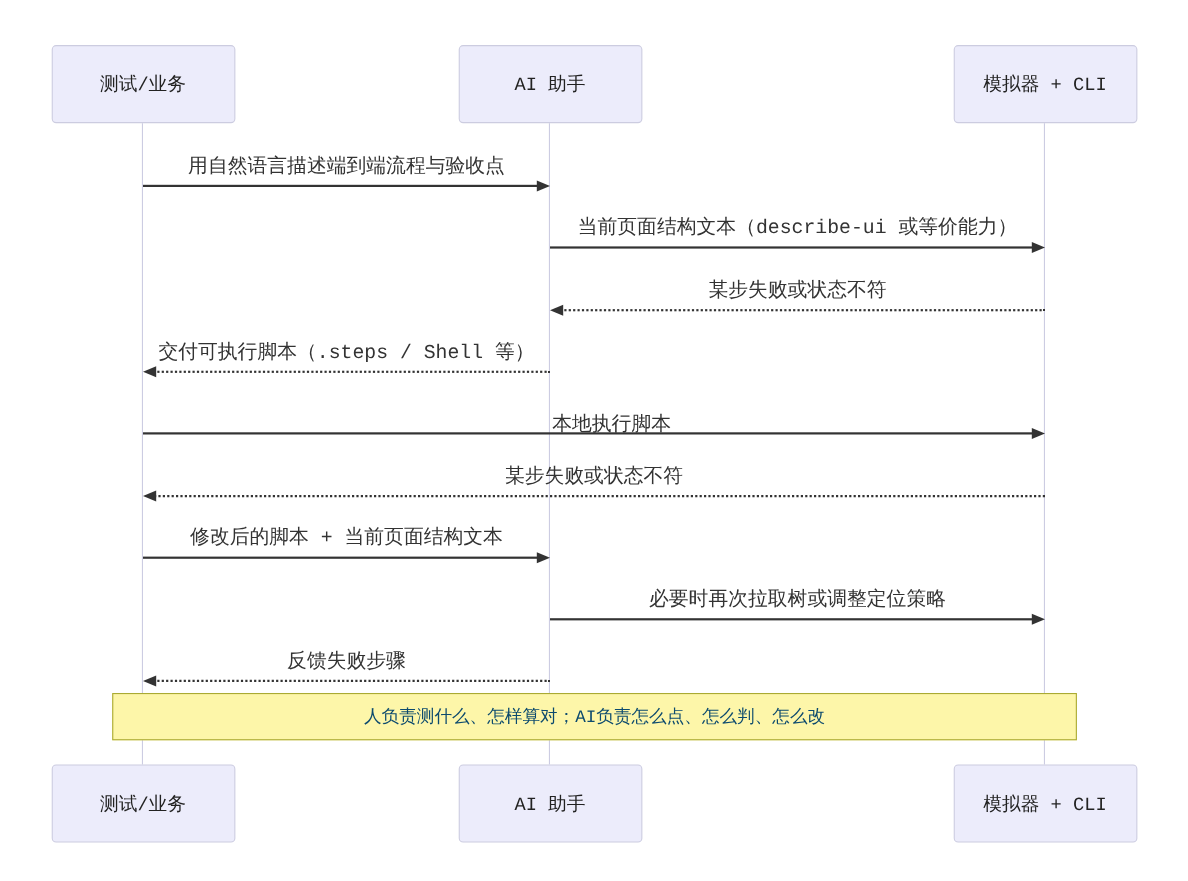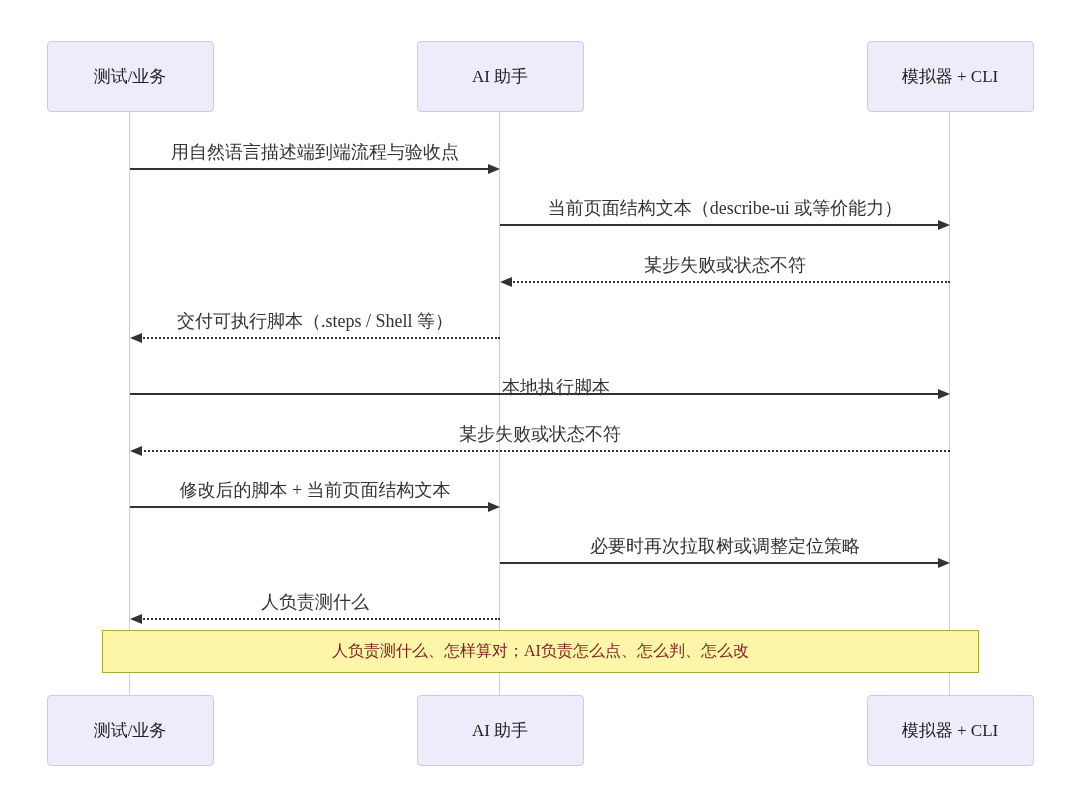--- a/index.html
+++ b/index.html
@@ -1,20 +1,20 @@
 <!DOCTYPE html>
 <html><head>
 <meta charset="utf-8">
 <style>
   html,body{margin:0;padding:0;background:#ffffff;}
   .canvas{
     position:relative;
     width:1080px;height:801px;
     background:#ffffff;
-    font-family:Liberation Serif, serif;
+    font-family:Liberation Mono, monospace;
     overflow:hidden;
   }
   .lifeline{
     position:absolute;
     width:0;
     border-left:1.5px solid #CCCCE2;
     z-index:1;
   }
   .actor-box{
     position:absolute;
@@ -50,21 +50,21 @@
     z-index:2;
   }
   .arrowhead.right{border-left:12px solid #333333;}
   .arrowhead.left{border-right:12px solid #333333;}
   .note-box{
     position:absolute;
     left:102px;top:630px;width:877px;height:43px;
     background:#FDF6A9;
     border:1px solid #AAAA33;
     display:flex;align-items:center;justify-content:center;
-    font-size:16px;color:#7f1d1d;
+    font-size:16px;color:#0c4a6e;
     z-index:4;
     box-sizing:border-box;
   }
 </style>
 </head>
 <body>
 
 <div class="canvas">
   <div id="lifelines">
       <div class="lifeline" style="left: 129px; top: 112px; height: 583px; border-left-color: rgb(204, 204, 226);"></div>
@@ -100,21 +100,21 @@
       <div class="arrowhead right" style="top: 389px; left: 938px; border-left-color: rgb(51, 51, 51);"></div>
       <div class="msg-label" style="left: 130px; width: 820px; top: 423px; color: rgb(51, 51, 51);">某步失败或状态不符</div>
       <div class="msg-line dashed" style="left: 140px; width: 810px; top: 450px; border-top-color: rgb(51, 51, 51);"></div>
       <div class="arrowhead left" style="top: 446px; left: 130px; border-right-color: rgb(51, 51, 51);"></div>
       <div class="msg-label" style="left: 130px; width: 370px; top: 479px; color: rgb(51, 51, 51);">修改后的脚本 + 当前页面结构文本</div>
       <div class="msg-line solid" style="left: 130px; width: 360px; top: 506px; border-top-color: rgb(51, 51, 51);"></div>
       <div class="arrowhead right" style="top: 502px; left: 488px; border-left-color: rgb(51, 51, 51);"></div>
       <div class="msg-label" style="left: 500px; width: 450px; top: 535px; color: rgb(51, 51, 51);">必要时再次拉取树或调整定位策略</div>
       <div class="msg-line solid" style="left: 500px; width: 440px; top: 562px; border-top-color: rgb(51, 51, 51);"></div>
       <div class="arrowhead right" style="top: 558px; left: 938px; border-left-color: rgb(51, 51, 51);"></div>
-      <div class="msg-label" style="left: 130px; width: 370px; top: 591px; color: rgb(51, 51, 51);">人负责测什么</div>
+      <div class="msg-label" style="left: 130px; width: 370px; top: 591px; color: rgb(51, 51, 51);">反馈失败步骤</div>
       <div class="msg-line dashed" style="left: 140px; width: 360px; top: 618px; border-top-color: rgb(51, 51, 51);"></div>
       <div class="arrowhead left" style="top: 614px; left: 130px; border-right-color: rgb(51, 51, 51);"></div>
     </div>
   <div class="note-box">
     <span>人负责测什么、怎样算对；AI负责怎么点、怎么判、怎么改</span>
   </div>
   <div id="bottom-actors">
       <div class="actor-box" style="left: 46.5px; top: 695px; background: rgb(236, 236, 251); border-color: rgb(204, 204, 224);">
         <span>测试/业务</span>
       </div>

